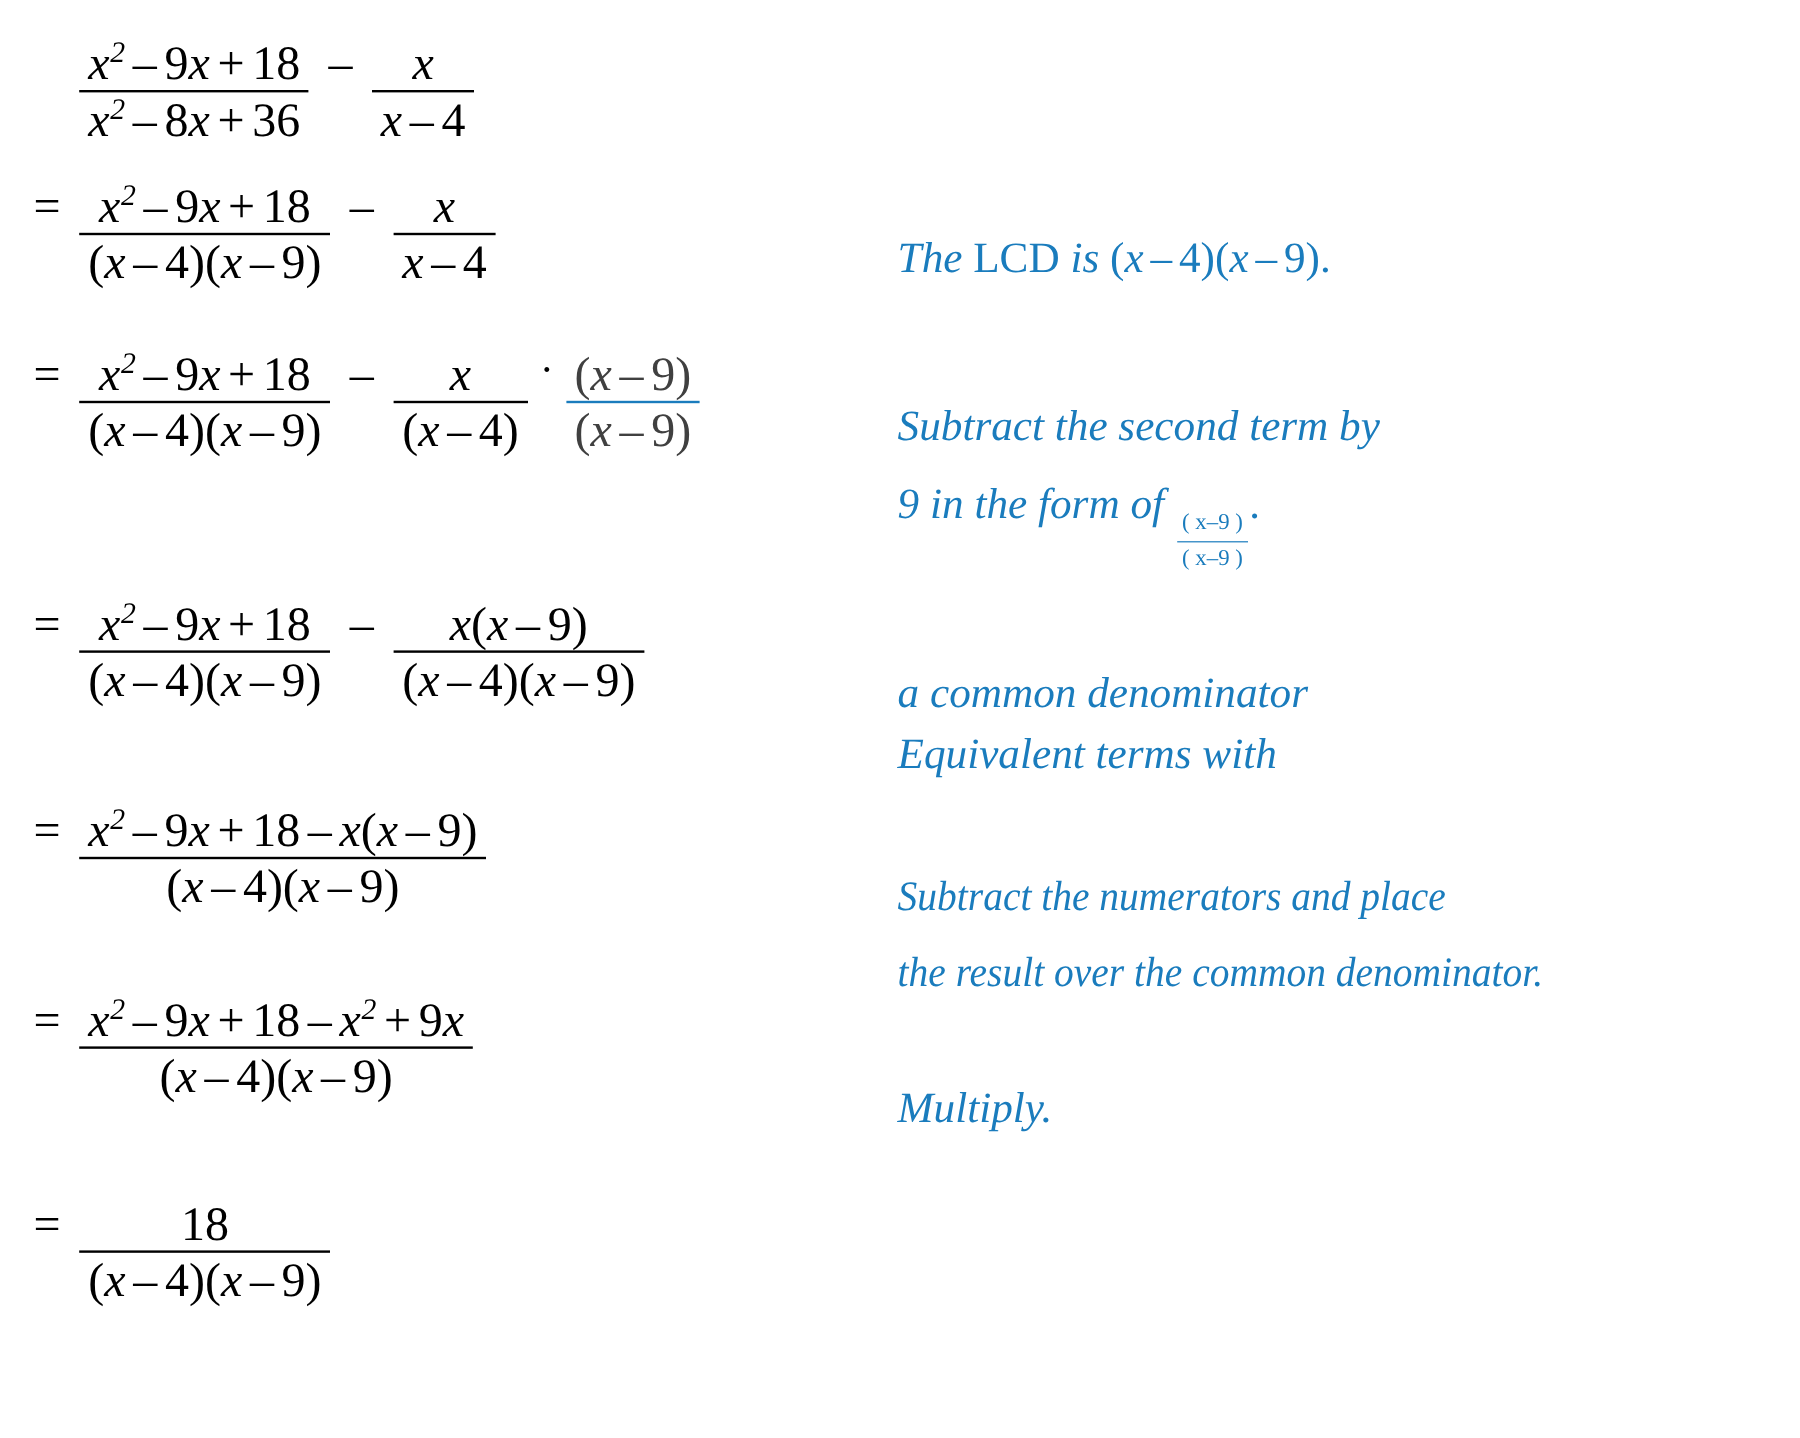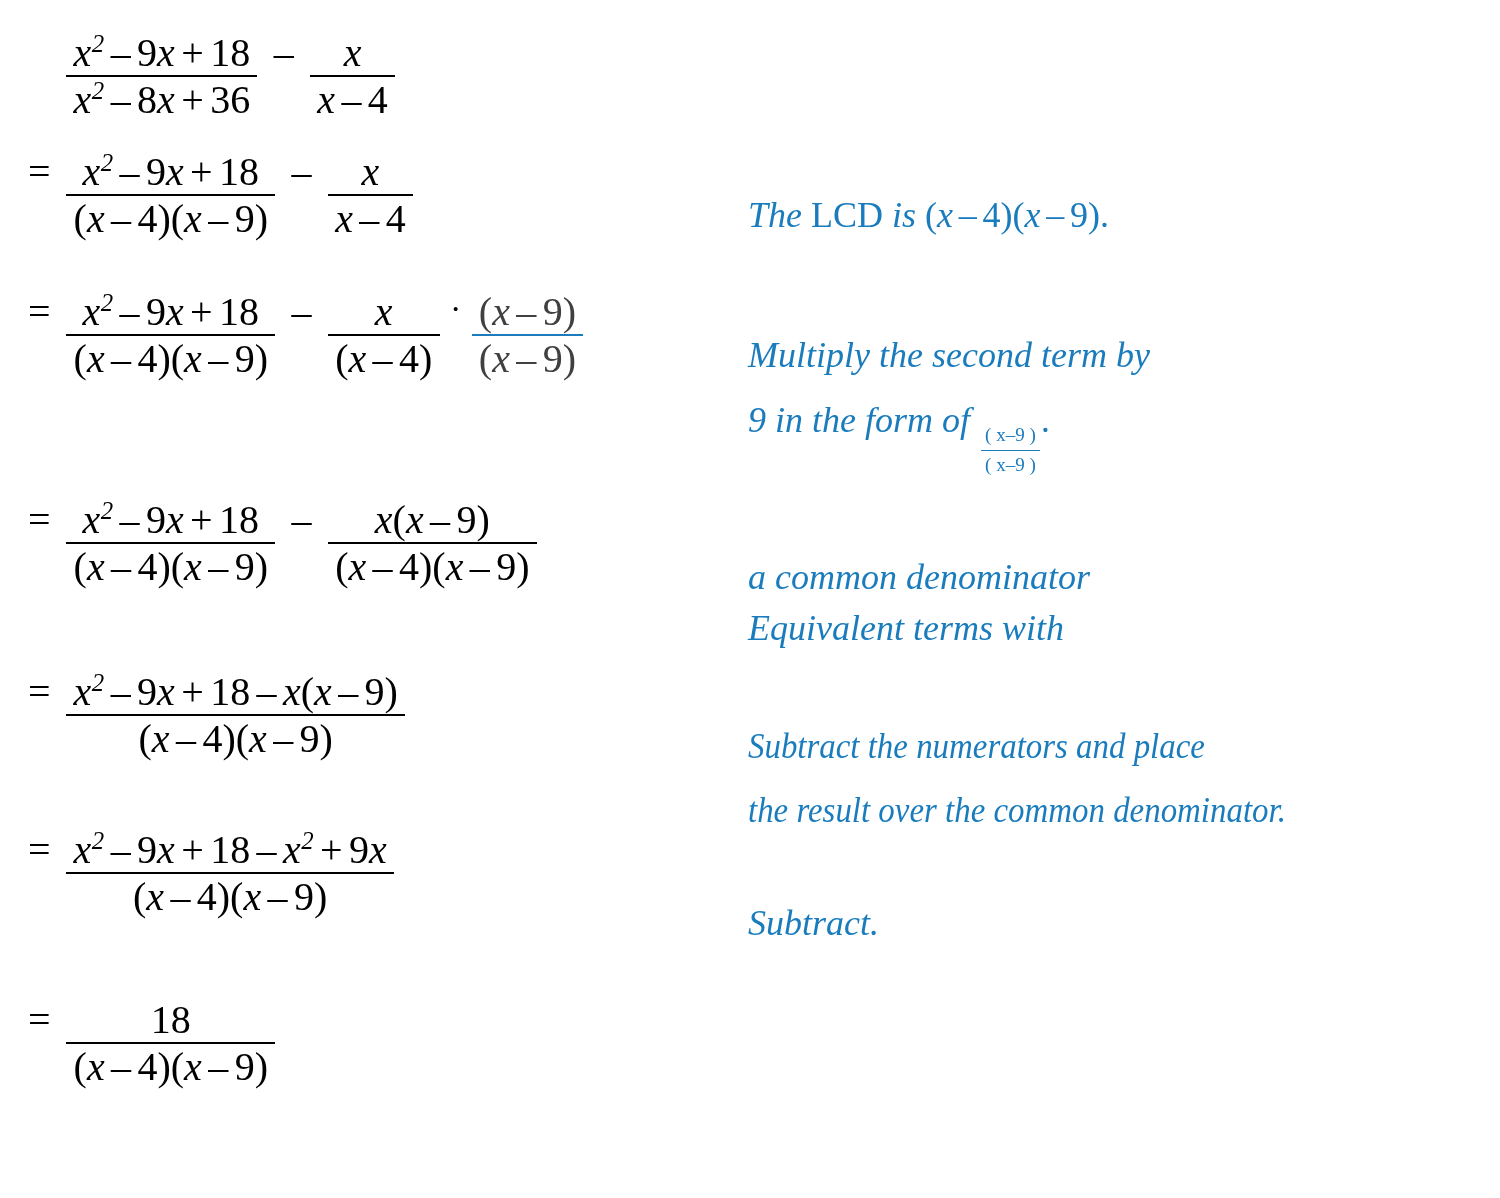--- a/index.html
+++ b/index.html
@@ -269,34 +269,34 @@
 </div>
 
 <div id="annotation-column">
 
 
   <div class="annot" id="annot-2">
     <span>The </span><span class="upright">LCD</span><span> is </span><span class="math"><span class="paren">(</span><span class="var">x</span><span class="op">–</span><span class="num">4</span><span class="paren">)(</span><span class="var">x</span><span class="op">–</span><span class="num">9</span><span class="paren">)</span><span class="num">.</span></span>
   </div>
 
   <div class="annot" id="annot-3">
-    <span class="annot-line">Multiply the second term by</span>
+    <span class="annot-line">Subtract the second term by</span>
     <span class="annot-line second"><span>9 in the form of </span><span class="inline-frac">
           <span class="numer">( x–9 )</span>
           <span class="bar"></span>
           <span class="denom">( x–9 )</span>
         </span><span>.</span></span>
   </div>
 
   <div class="annot" id="annot-4">
     <span class="annot-line second">a common denominator</span>
     <span class="annot-line">Equivalent terms with</span>
   </div>
 
   <div class="annot" id="annot-5">
     <span class="annot-line">Subtract the numerators and place</span>
     <span class="annot-line second">the result over the common denominator.</span>
   </div>
 
   <div class="annot" id="annot-6">
-    <span class="annot-line">Subtract.</span>
+    <span class="annot-line">Multiply.</span>
   </div>
 </div>
 
 </body></html>

